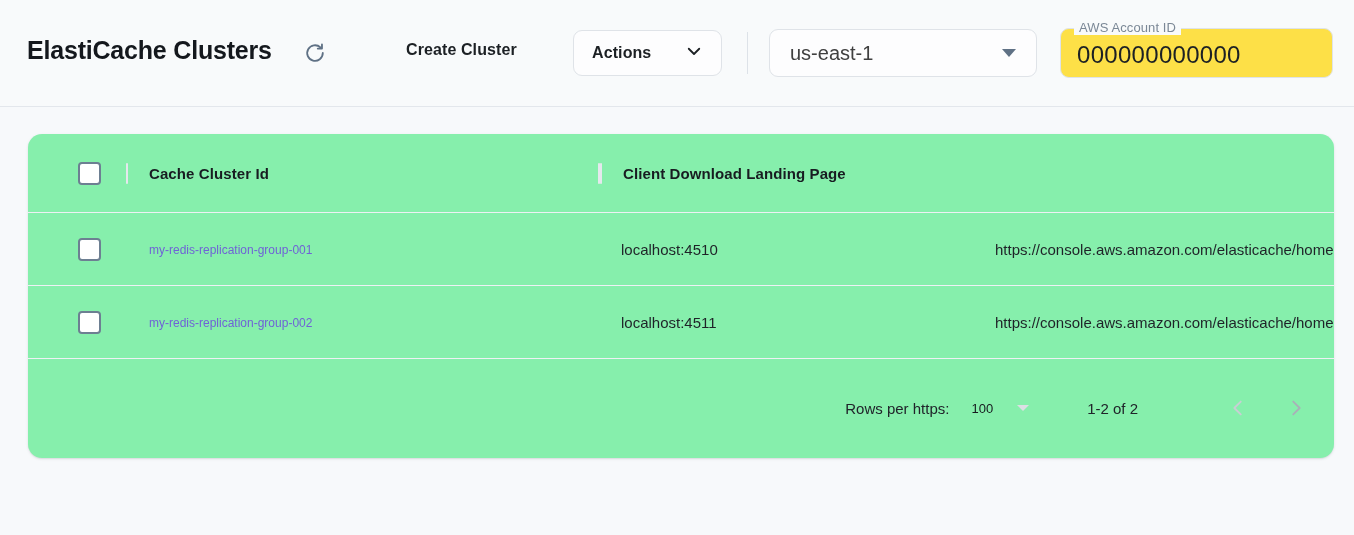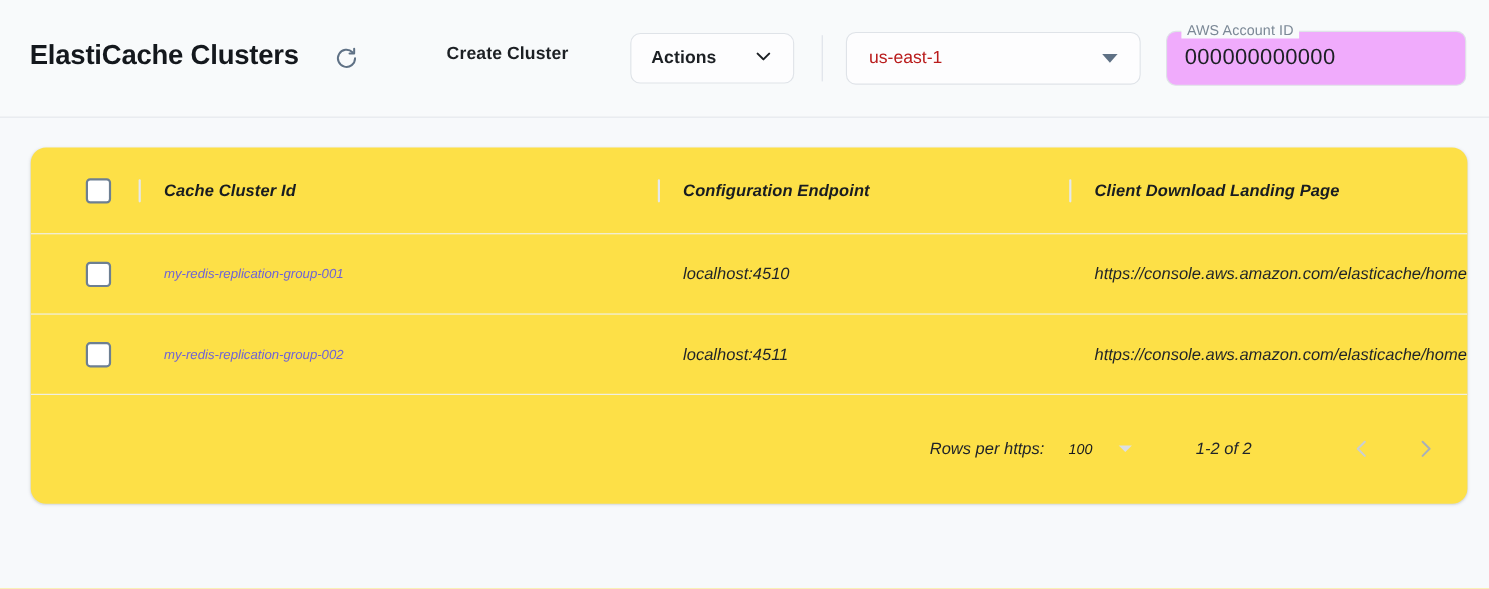--- a/index.html
+++ b/index.html
@@ -99,72 +99,71 @@
     box-sizing: border-box;
     border: 1px solid #dfe3e8;
     border-radius: 9px;
     background: #fdfdfe;
     display: flex;
     align-items: center;
     padding: 0 20px;
     justify-content: space-between;
   }
   .region-select .label {
-    font-size: 16px;
-    color: #b91c1c;
+    font-size: 20px;
+    color: #404040;
   }
   .tri-down {
     width: 0;
     height: 0;
     border-left: 7px solid transparent;
     border-right: 7px solid transparent;
     border-top: 8px solid #5f7185;
   }
   .account-field {
     position: absolute;
     left: 1060px;
     top: 28px;
     width: 273px;
     height: 50px;
     box-sizing: border-box;
     border: 1px solid #dfe3e8;
     border-radius: 9px;
-    background: #f0abfc;
+    background: #fde047;
   }
   .account-field .legend {
     position: absolute;
     left: 13px;
     top: -9px;
     background: #f8fafb;
     padding: 0 5px;
     font-size: 13px;
     color: #7b8896;
     letter-spacing: 0.1px;
   }
   .account-field .value {
     position: absolute;
     left: 16px;
     top: 12px;
-    font-size: 20px;
+    font-size: 24px;
     color: #1c2024;
     letter-spacing: 0.3px;
   }
 
   
   .card {
     position: absolute;
     left: 28px;
     top: 134px;
     width: 1306px;
     height: 324px;
-    background: #fde047;
+    background: #86efac;
     border-radius: 14px;
     box-shadow: 0 1px 3px rgba(22,30,40,0.10), 0 1px 1px rgba(22,30,40,0.05);
     overflow: hidden;
-    font-style: italic;
   }
   .table { width: 100%; }
   .row {
     position: relative;
     display: flex;
     align-items: center;
     height: 73px;
     border-bottom: 1px solid #eef1f4;
     box-sizing: border-box;
   }
@@ -300,21 +299,20 @@
   <div class="card">
     <div class="table">
 
       <div class="row header-row">
         <div class="cell-check">
           <div class="checkbox"></div>
         </div>
         <div class="col-divider"></div>
         <div class="cell c1 th">Cache Cluster Id</div>
         <div class="col-divider"></div>
-        <div class="cell c2 th">Configuration Endpoint</div>
         <div class="col-divider"></div>
         <div class="cell c3 th">Client Download Landing Page</div>
       </div>
 
       <div class="row">
         <div class="cell-check">
           <div class="checkbox"></div>
         </div>
         <div class="col-divider" style="background:transparent"></div>
         <div class="cell c1">

